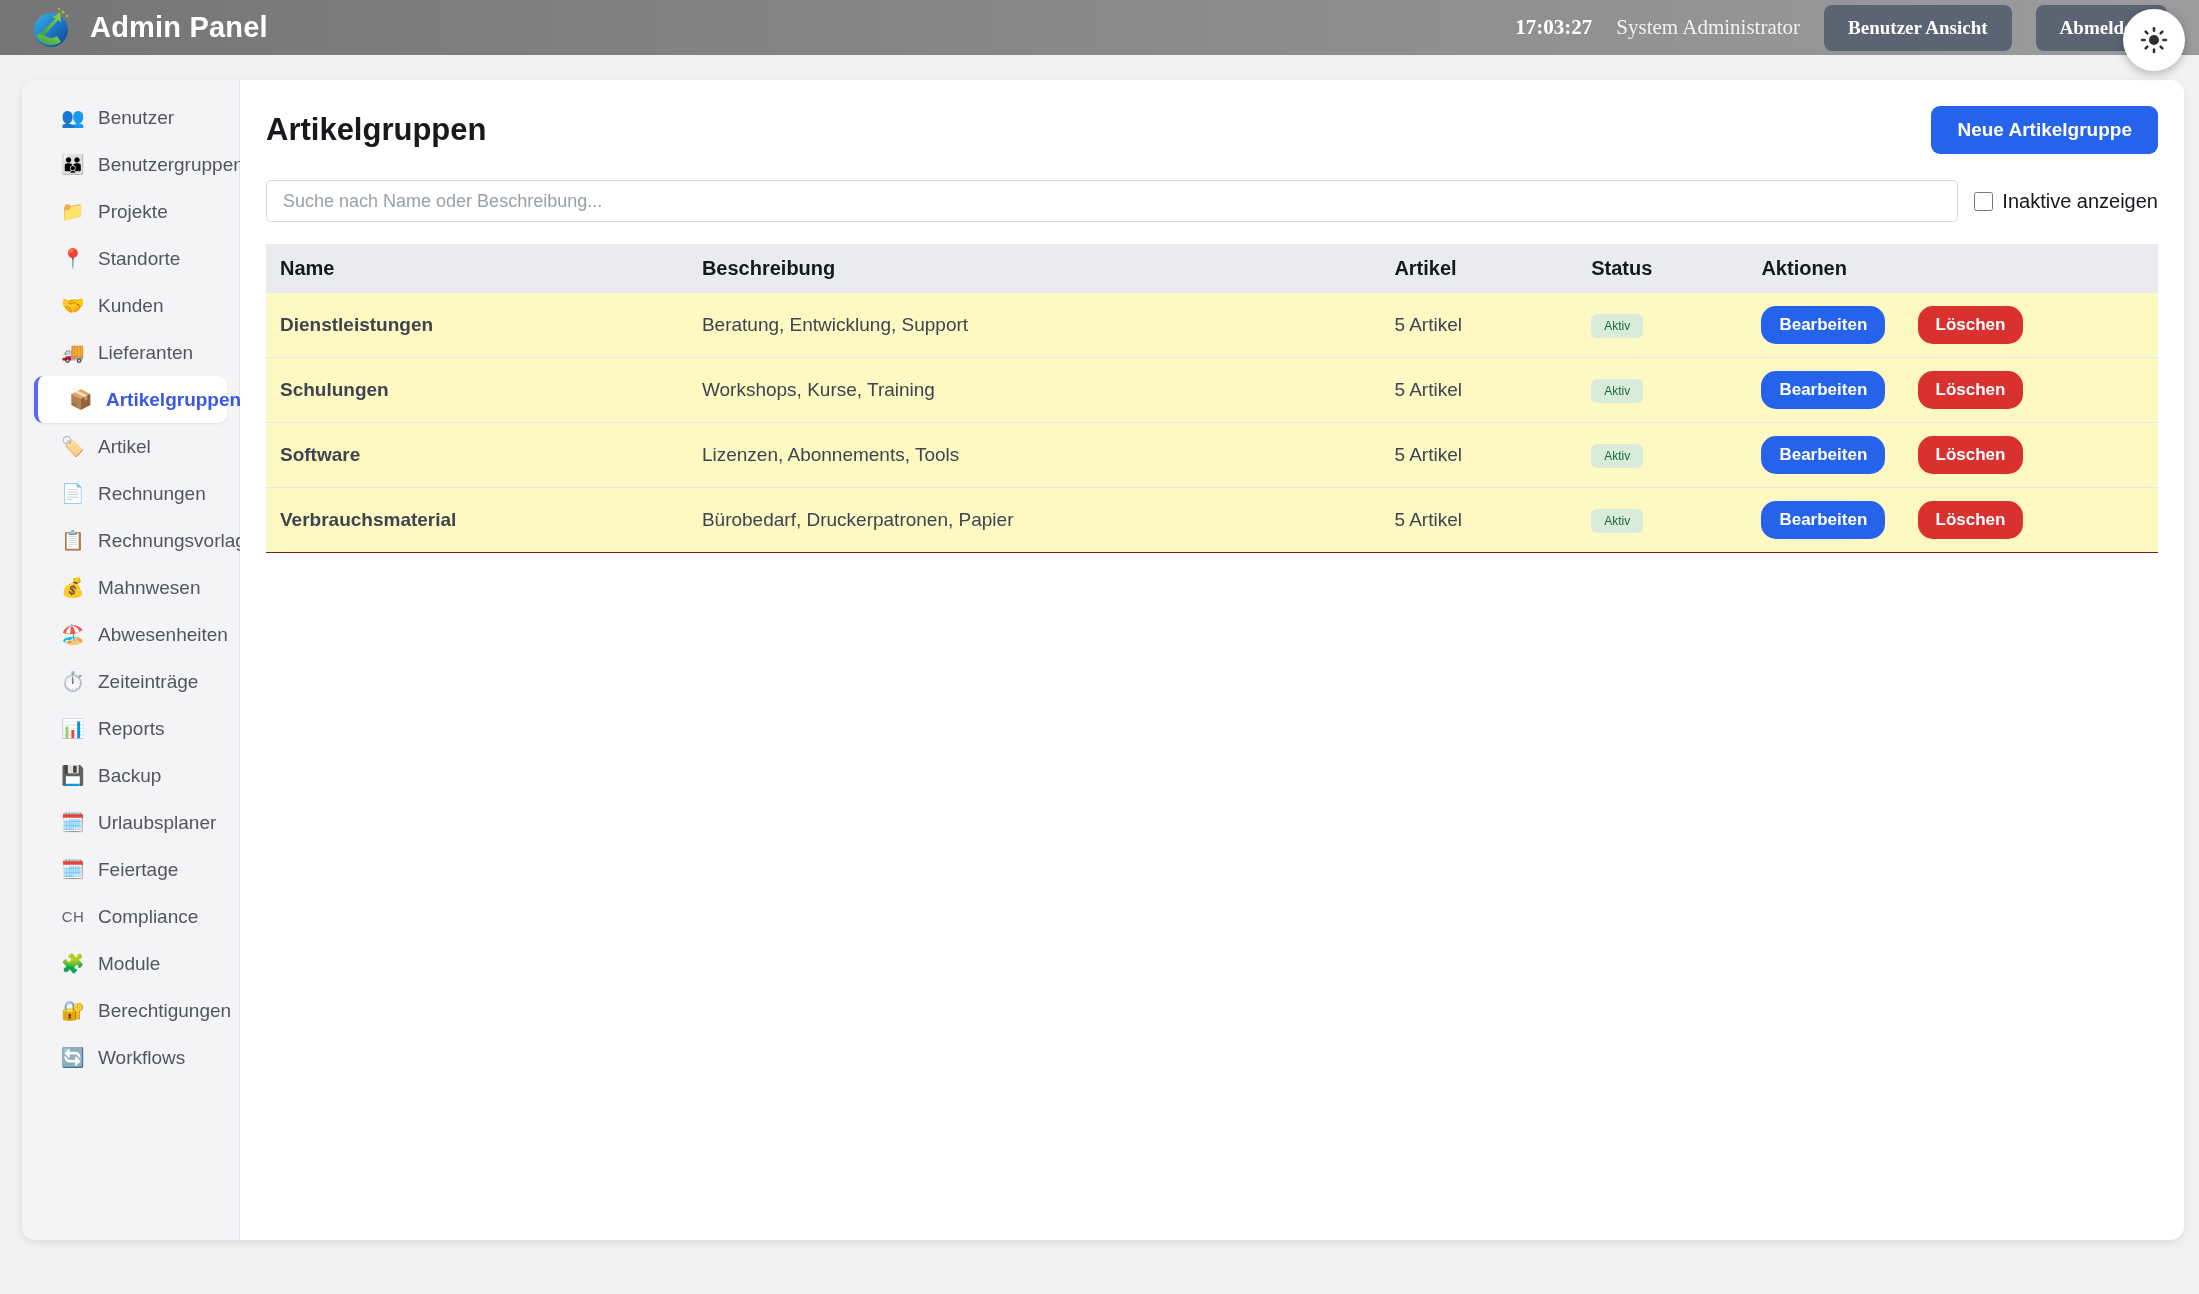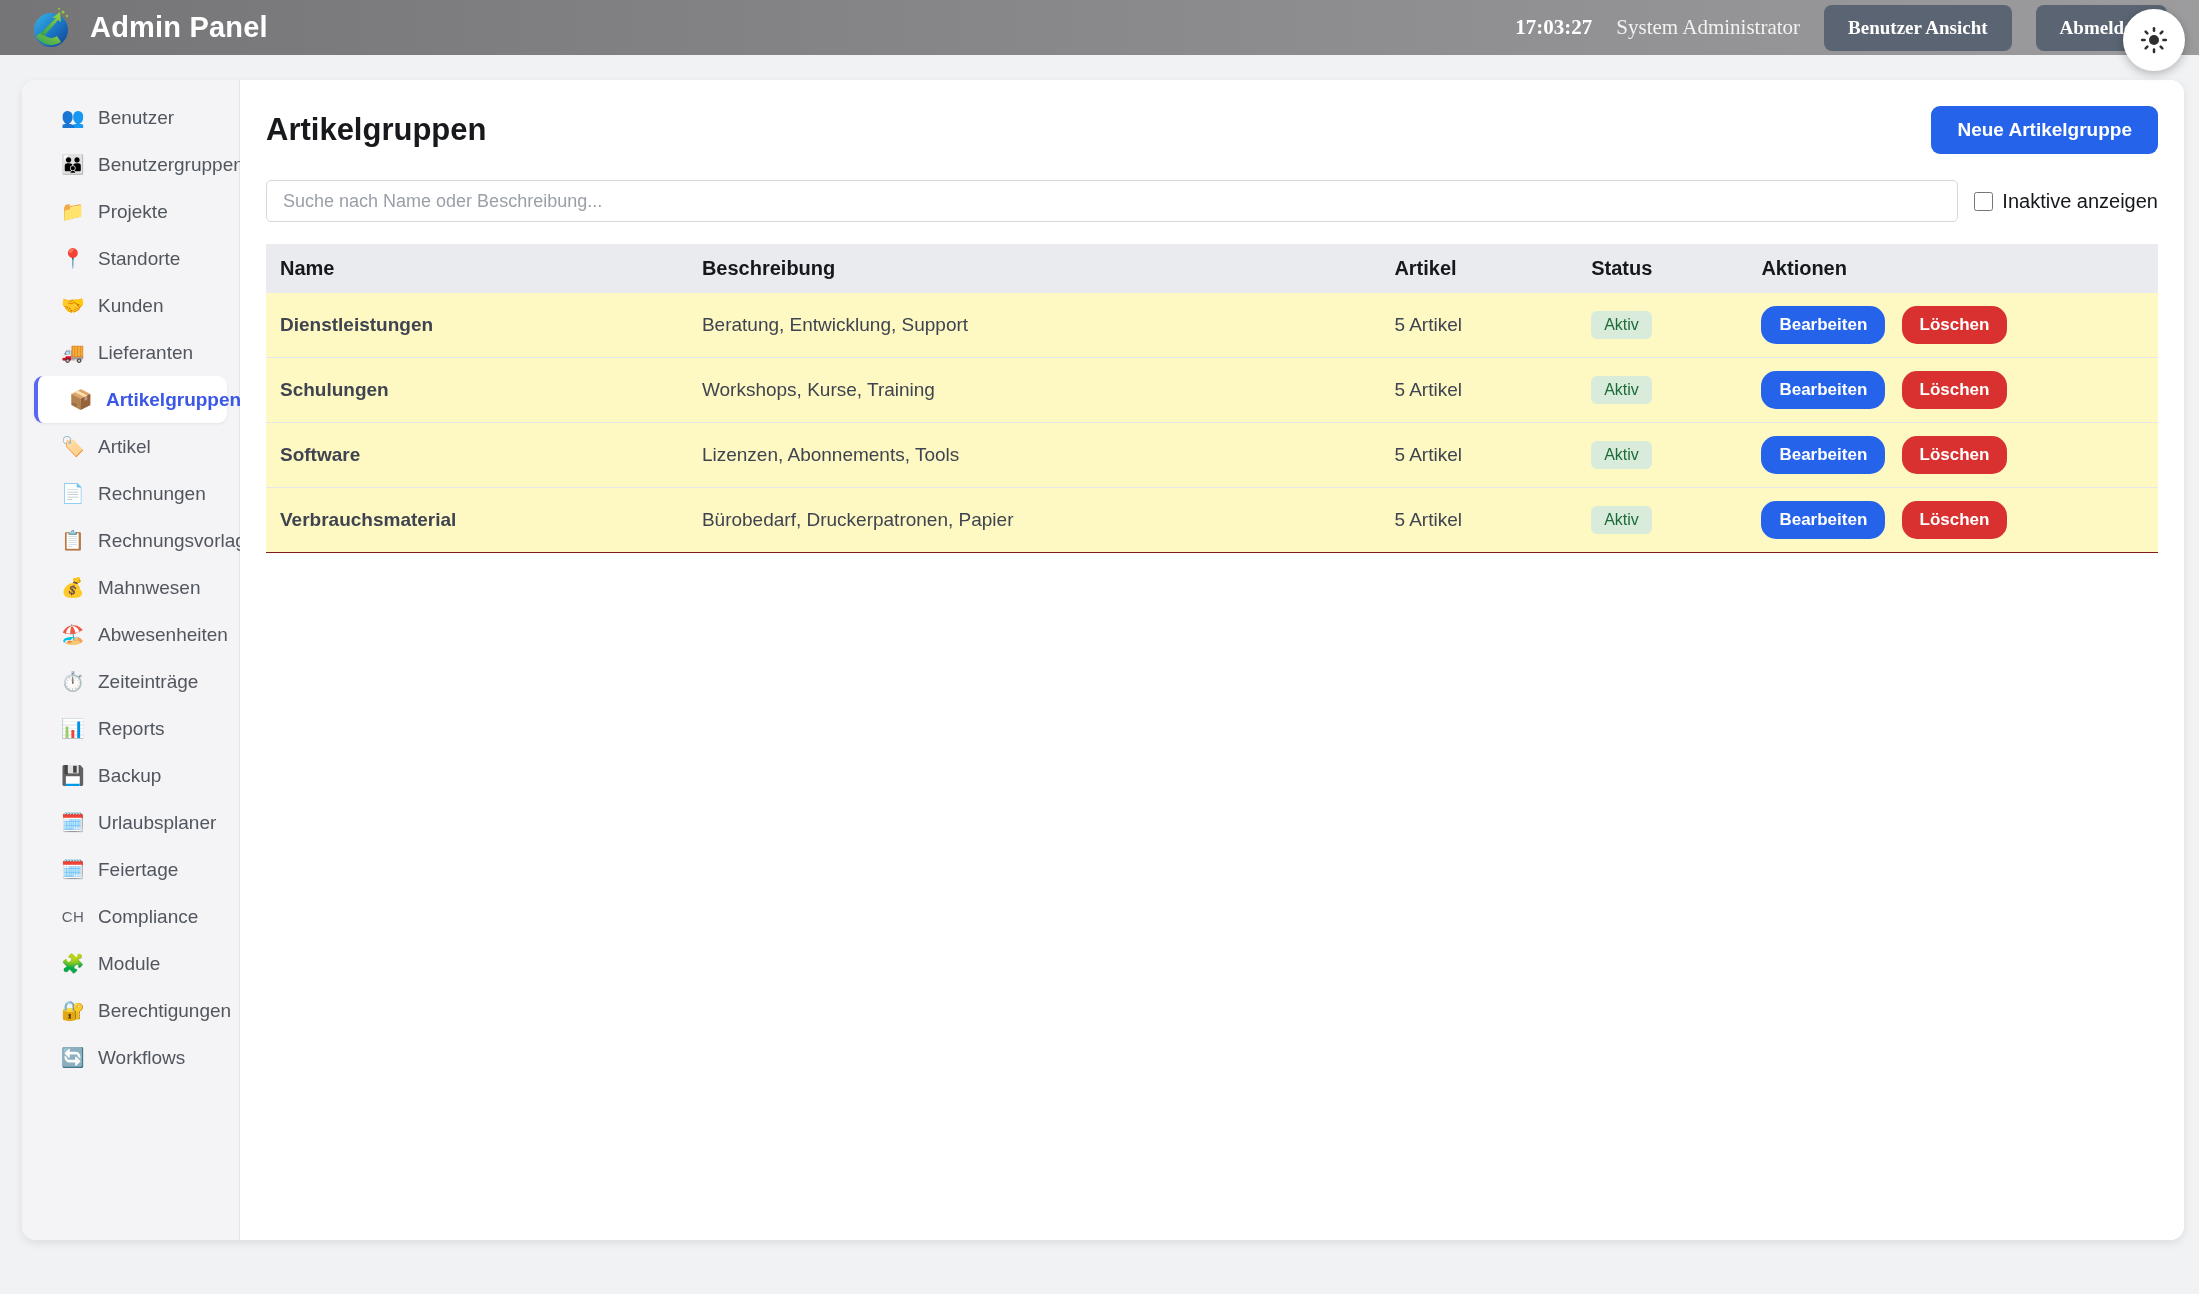--- a/index.html
+++ b/index.html
@@ -145,29 +145,29 @@
   td.cell-name { font-weight:bold; color:#15181c; }
   .col-name { width:22.3%; }
   .col-desc { width:36.6%; }
   .col-articles { width:10.4%; }
   .col-status { width:9.0%; }
   .col-actions { width:21.7%; }
 
   .status-badge {
     display:inline-block;
     background:#d9ecdb; color:#1e6b3a;
-    font-size:16px;
+    font-size:12px;
     padding:5px 13px; border-radius:6px;
   }
   .action-btn {
     border:none; border-radius:15px;
     color:#ffffff; font-family:inherit;
     font-size:17px; font-weight:bold;
     padding:9px 18px; cursor:pointer;
-    margin-right:11px; white-space:nowrap;
+    margin-right:27px; white-space:nowrap;
   }
   .action-btn.edit { background:#2563eb; }
   .action-btn.delete { background:#d93030; }
 </style>
 </head>
 <body>
 
 <header class="app-header" data-name="app-header">
   <div class="header-left" data-name="header-brand">
     <svg class="logo" data-name="app-logo-icon" viewBox="0 0 44 44">

